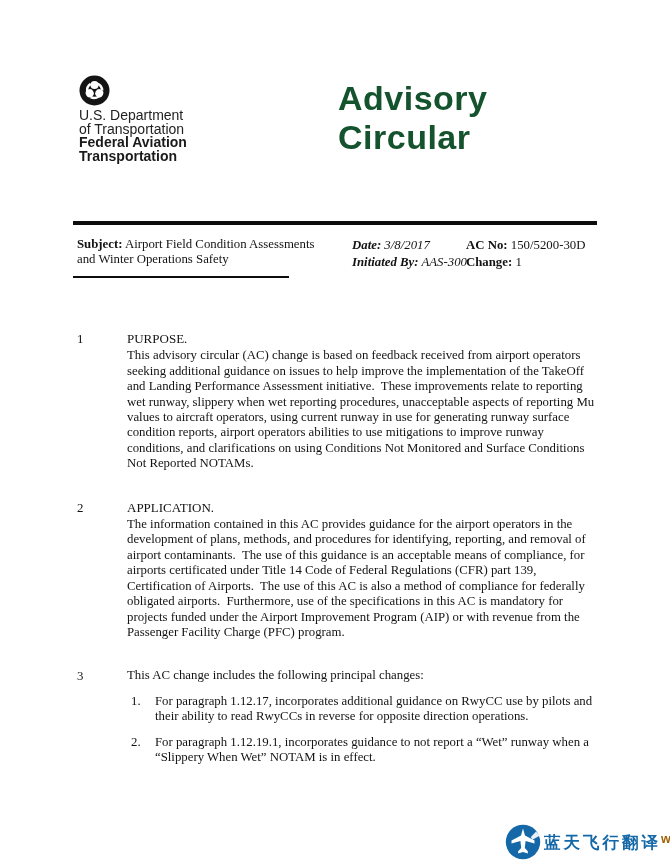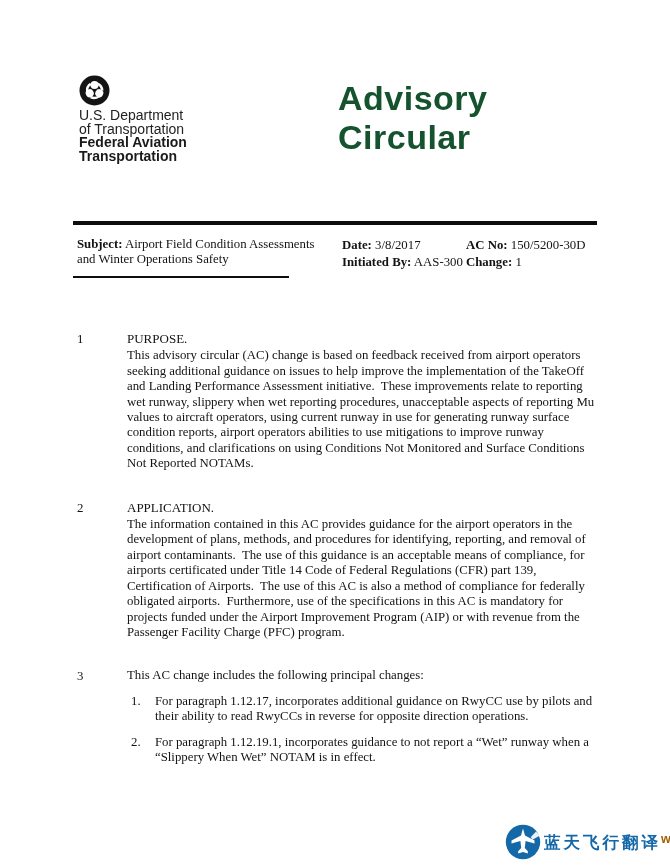--- a/index.html
+++ b/index.html
@@ -31,21 +31,21 @@
   }
 
   
   .rule-top { position: absolute; left: 73px; top: 221px; width: 524px; height: 3.5px; background: #0d0d0d; }
   .rule-sub { position: absolute; left: 73px; top: 276px; width: 216px; height: 2.4px; background: #0d0d0d; }
 
   
   .meta { position: absolute; top: 237px; left: 0; width: 670px; font-size: 12.8px; line-height: 15.2px; }
   .meta b { font-weight: bold; text-align: center; }
   .meta-subject { position: absolute; left: 77px; width: 252px; }
-  .meta-date { position: absolute; left: 342px; width: 126px; line-height: 17px; }
+  .meta-date { position: absolute; left: 352px; width: 126px; line-height: 17px; font-style: italic; }
   .meta-ac { position: absolute; left: 466px; width: 135px; line-height: 17px; }
 
   
   .body-col { position: absolute; left: 77px; top: 331px; width: 520px; }
   .section { display: grid; grid-template-columns: 50px 1fr; margin-bottom: 28px; }
   .sec-num { font-size: 12.9px; line-height: 15.4px; padding-top: 1px; }
   .sec-head { font-weight: normal; font-size: 13px; line-height: 15.4px; margin-bottom: 2px; }
   .sec-body { font-size: 12.8px; line-height: 15.4px; white-space: pre-wrap; }
   .changes-list { margin-top: 10px; }
   .change-item { display: grid; grid-template-columns: 24px 1fr; margin-left: 4px; margin-bottom: 10px; }

